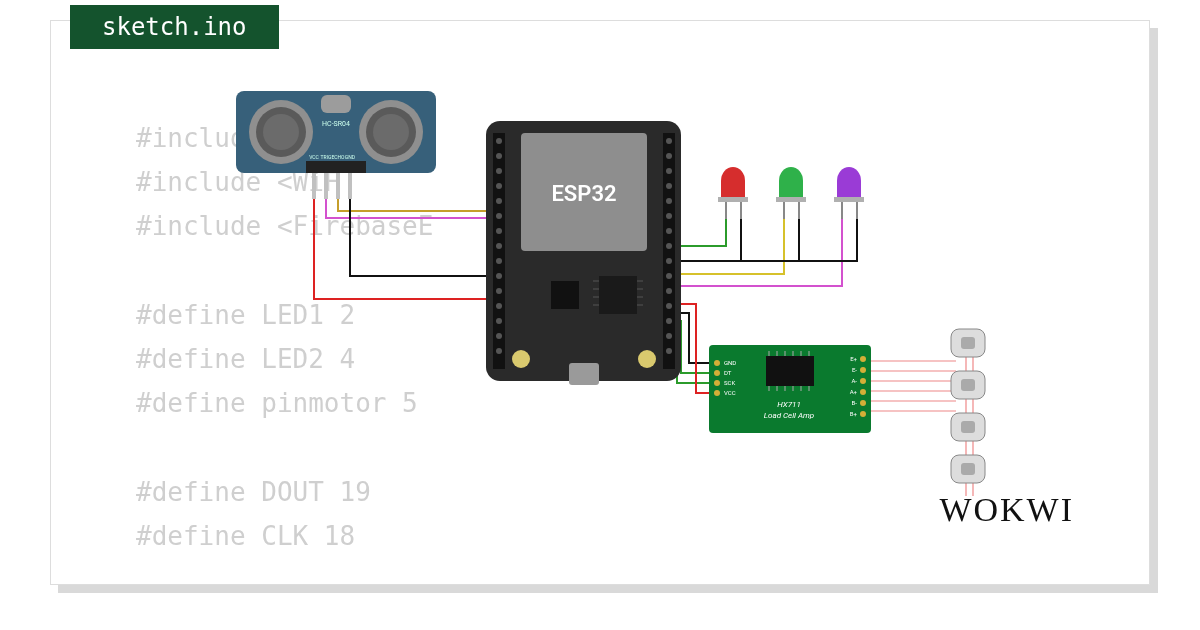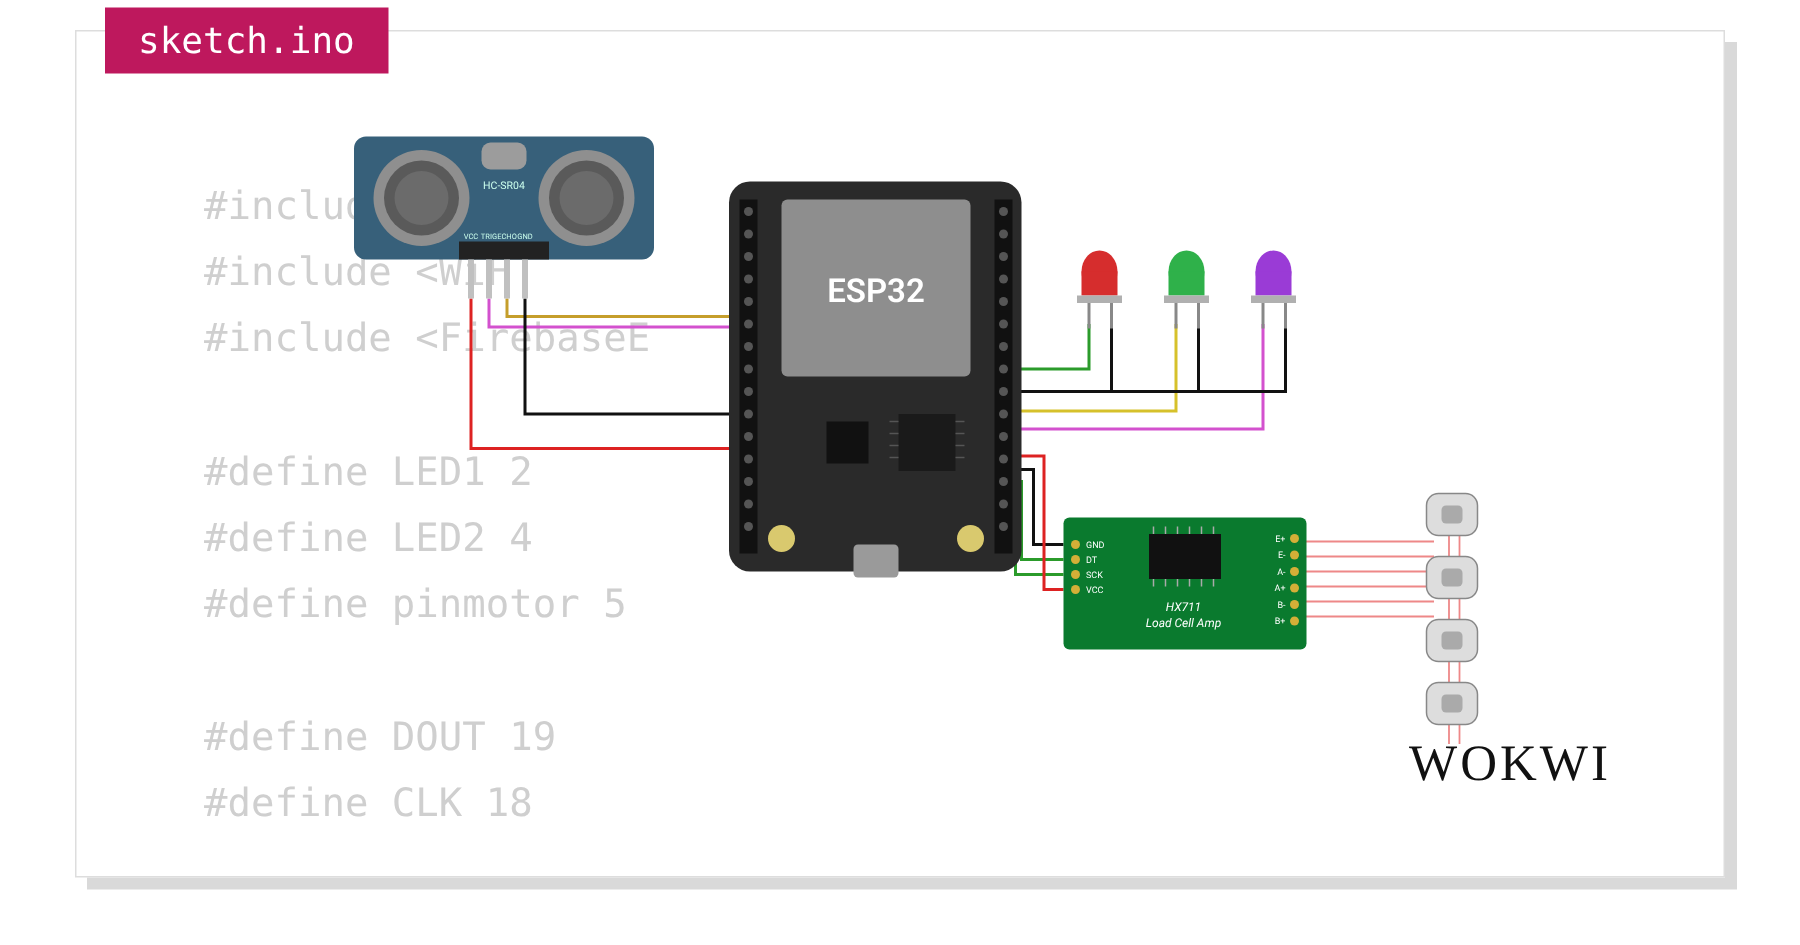--- a/index.html
+++ b/index.html
@@ -18,23 +18,23 @@
     width: 1100px;
     height: 565px;
     background: #fff;
     border: 1px solid #ddd;
     box-shadow: 8px 8px 0 rgba(0,0,0,0.15);
   }
   .tab {
     position: absolute;
     left: 70px;
     top: 5px;
-    background: #be185d;
+    background: #14532d;
     color: #fff;
-    padding: 8px 22px;
+    padding: 8px 32px;
     font-size: 24px;
     font-family: Menlo, Consolas, monospace;
     z-index: 10;
   }
   .code {
     position: absolute;
     left: 85px;
     top: 95px;
     font-family: Menlo, Consolas, monospace;
     font-size: 26px;

